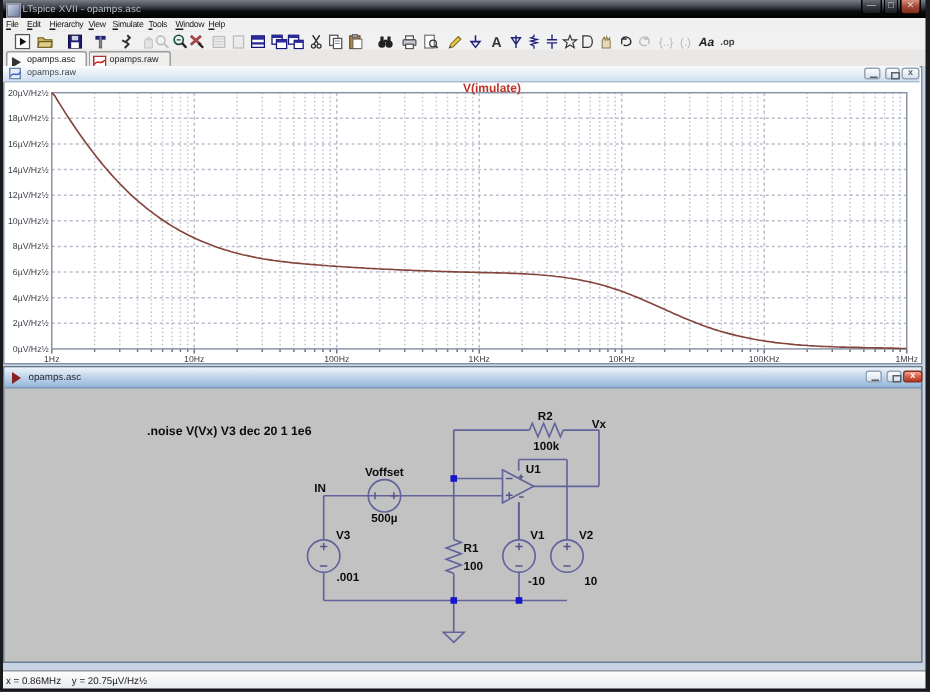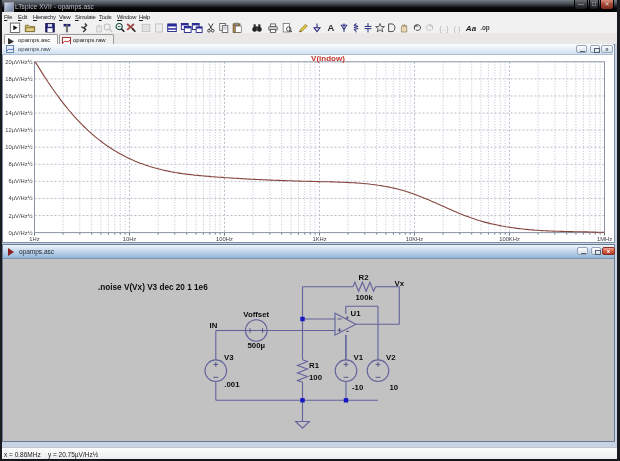--- a/index.html
+++ b/index.html
@@ -479,18 +479,18 @@
     <text x="220.0" y="101.6" class="slab" text-anchor="start">V3</text>
     <text x="220.3" y="129.3" class="slab" text-anchor="start">.001</text>
     <text x="305.0" y="110.3" class="slab" text-anchor="start">R1</text>
     <text x="305.0" y="122.3" class="slab" text-anchor="start">100</text>
     <text x="349.5" y="101.6" class="slab" text-anchor="start">V1</text>
     <text x="348.0" y="132.2" class="slab" text-anchor="start">-10</text>
     <text x="382.0" y="101.6" class="slab" text-anchor="start">V2</text>
     <text x="385.5" y="132.2" class="slab" text-anchor="start">10</text>
   </svg>
 
-<div class="abs" style="left:288px;top:53.5px;width:80px;text-align:center;font-size:8px;font-weight:bold;color:#c03328;">V(indow)</div>
+<div class="abs" style="left:288px;top:53.5px;width:80px;text-align:center;font-size:8px;font-weight:bold;color:#c03328;">V(imulate)</div>
 <div class="abs" id="statusbar">
 <span style="left:4px">x = 0.86MHz&nbsp;&nbsp;&nbsp;&nbsp;y = 20.75µV/Hz½</span>
 </div>
 <div class="abs" id="botedge"></div>
 <div class="abs" id="ledge"></div>
 <div class="abs" id="redge"></div>
 </body></html>

